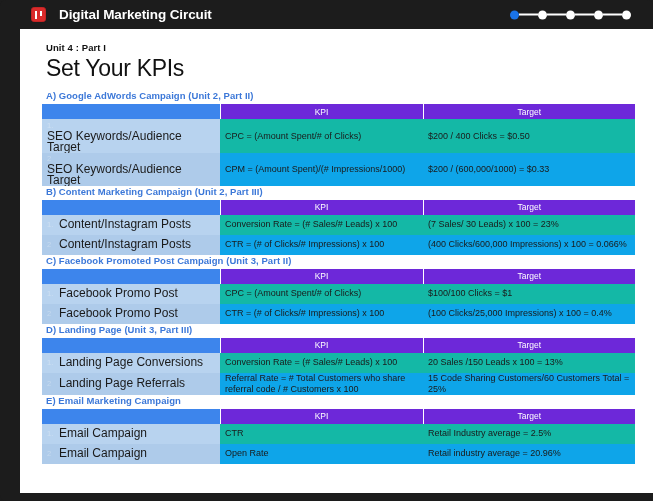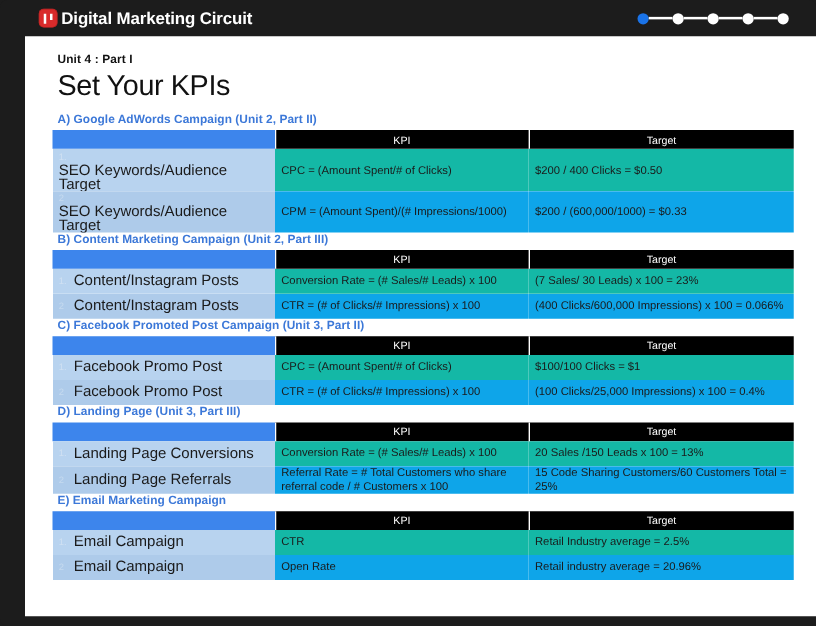--- a/index.html
+++ b/index.html
@@ -18,21 +18,21 @@
     overflow: hidden;
   }
   
   #topbar {
     position: absolute; left: 0; top: 0;
     width: 653px; height: 29px;
     background: #1c1c1c;
     display: flex; align-items: center;
   }
   #brand {
-    display: flex; align-items: center; gap: 3px;
+    display: flex; align-items: center; gap: 13px;
     margin-left: 31px;
   }
   #logo {
     width: 15px; height: 15px;
     background: #d92b2b;
     border-radius: 4px;
     position: relative;
     flex: 0 0 auto;
     box-shadow: 0 0 0 0.5px #b02020 inset;
   }
@@ -98,21 +98,21 @@
   }
   table.kpi {
     width: 100%;
     border-collapse: collapse;
     table-layout: fixed;
   }
   table.kpi col.c1 { width: 178px; }
   table.kpi col.c2 { width: 203px; }
   table.kpi col.c3 { width: 212px; }
   table.kpi th {
-    background: #000000;
+    background: #6d28d9;
     color: #ffffff;
     font-size: 8.5px;
     font-weight: normal;
     text-align: center;
     height: 15px;
     padding: 0;
     border-right: 1px solid #ffffff;
   }
   table.kpi th:last-child { border-right: none; }
   table.kpi th.blank { background: #3d85ec; }

